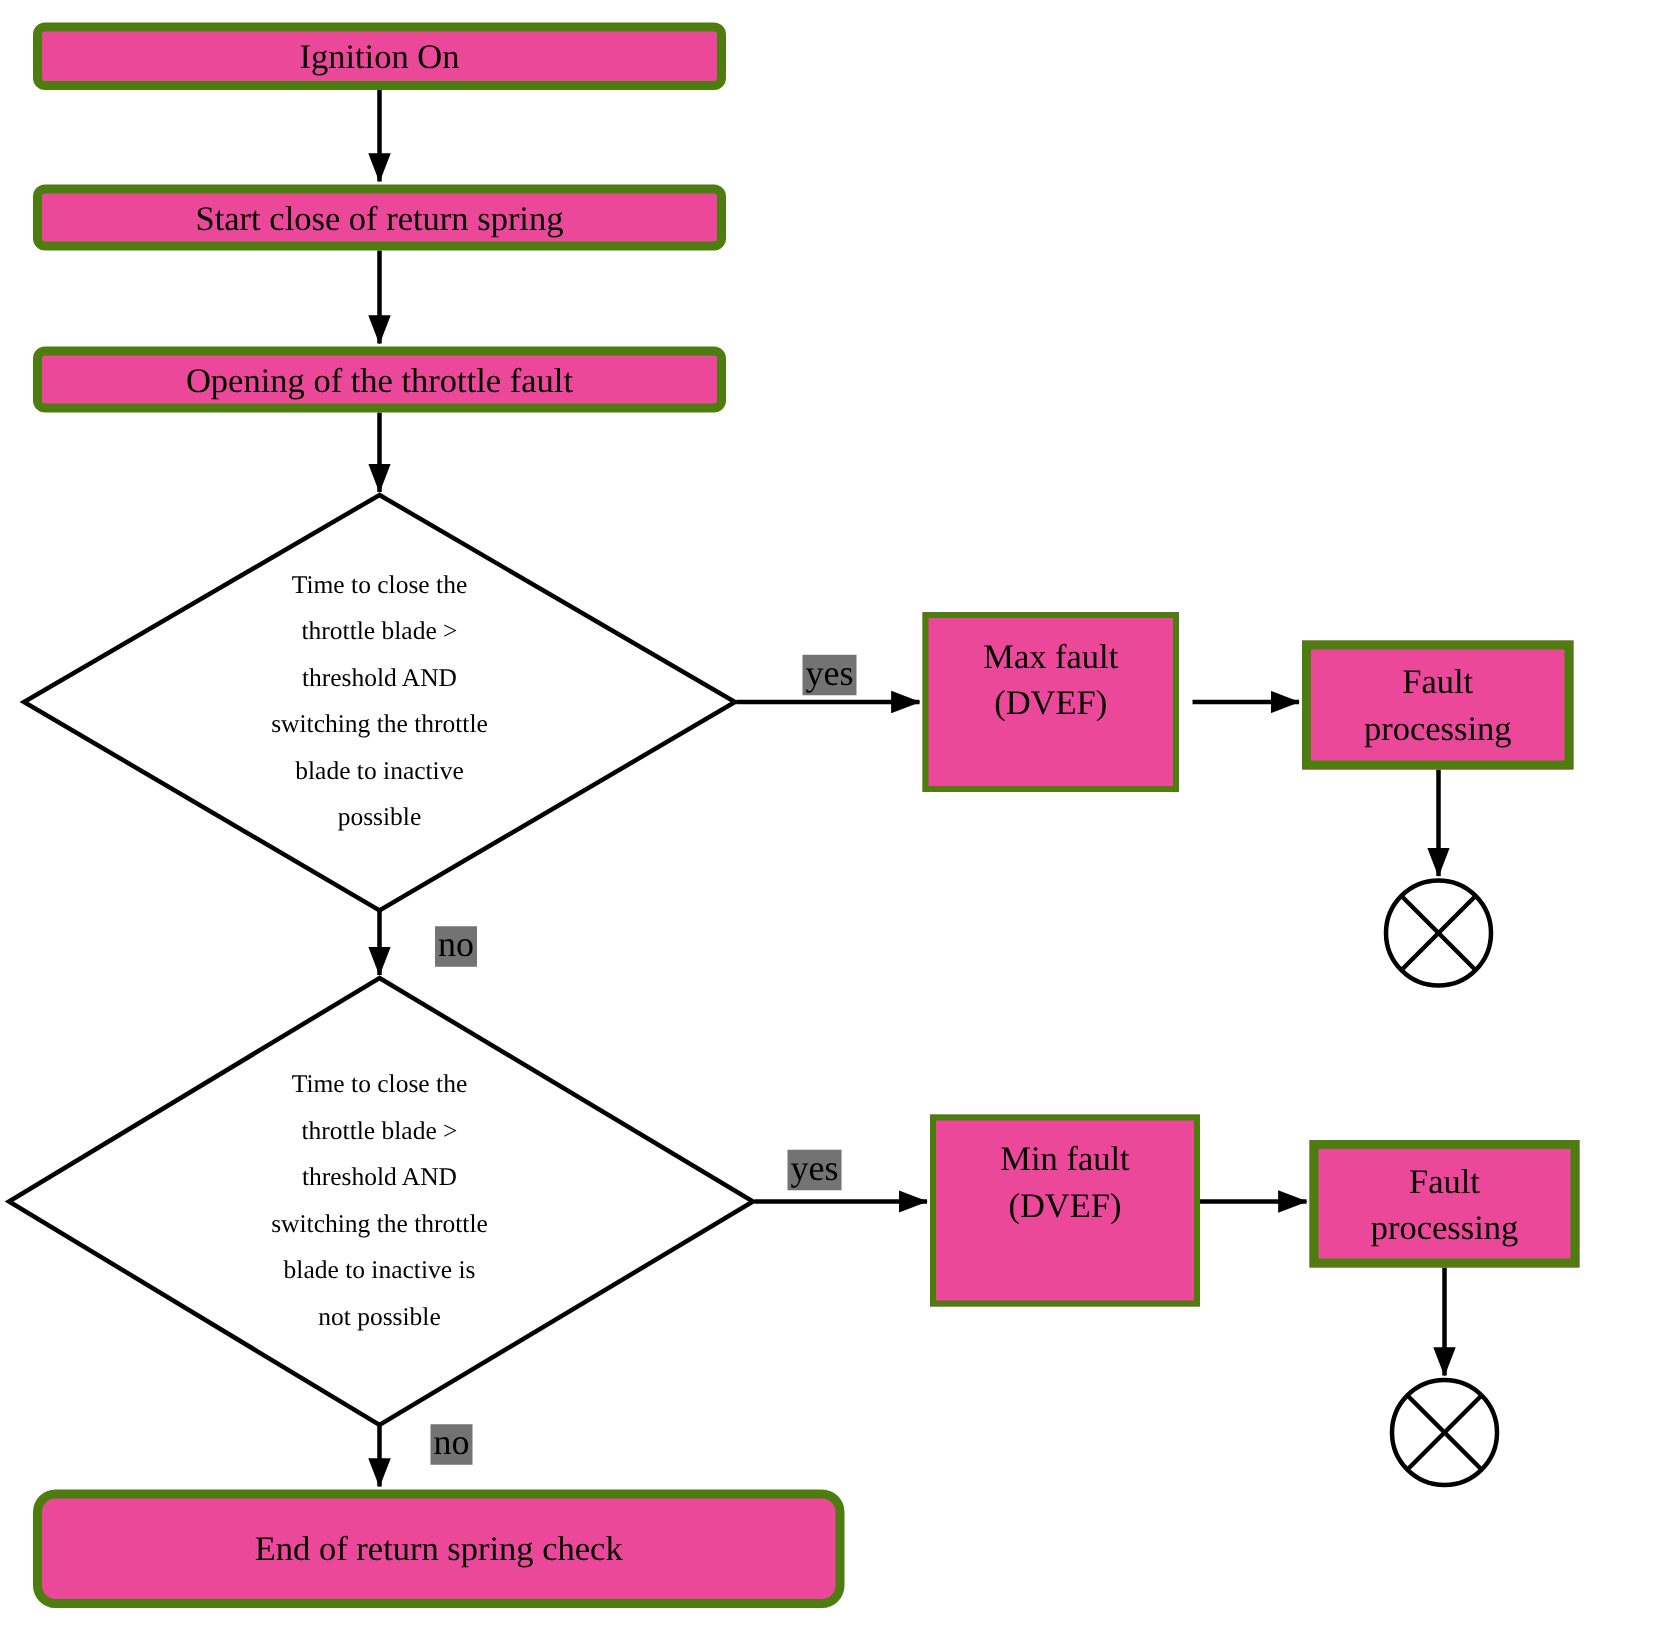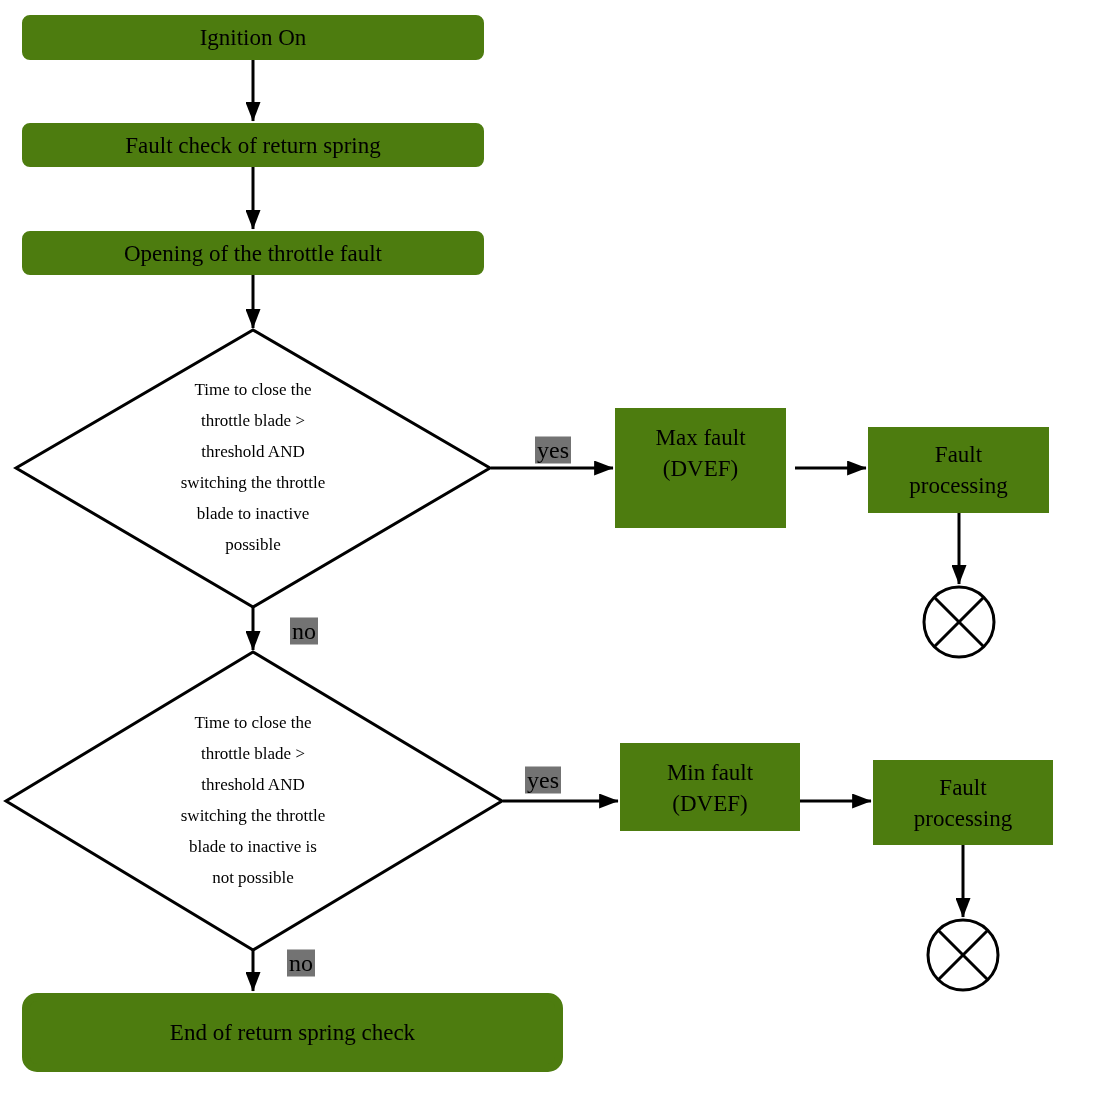--- a/index.html
+++ b/index.html
@@ -3,32 +3,32 @@
 <meta charset="utf-8">
 <style>
   html, body { margin:0; padding:0; background:#ffffff; }
   #stage {
     position:relative; width:1120px; height:1094px; background:#ffffff;
     font-family:"Liberation Serif", serif; color:#000;
   }
   #wires { position:absolute; left:0; top:0; width:1120px; height:1094px; }
   .box {
     position:absolute; box-sizing:border-box;
-    border:8px solid #4d7c0f; background:#4d7c0f;
+    border:6px solid #4d7c0f; background:#ec4899;
     display:flex; align-items:center; justify-content:center;
     text-align:center; font-size:23px; line-height:31px;
     white-space:pre-line;
   }
   #n-ignition  { left:22px;  top:15px;  width:462px; height:45px;  border-radius:8px; }
   #n-start     { left:22px;  top:123px; width:462px; height:44px;  border-radius:8px; }
   #n-opening   { left:22px;  top:231px; width:462px; height:44px;  border-radius:8px; }
   #n-maxfault  { left:615px; top:408px; width:171px; height:120px; border-width:4px;
                  align-items:flex-start; padding-top:10px; }
   #n-fp1       { left:868px; top:427px; width:181px; height:86px; }
-  #n-minfault  { left:620px; top:743px; width:180px; height:88px; border-width:4px;
+  #n-minfault  { left:620px; top:743px; width:180px; height:128px; border-width:4px;
                  align-items:flex-start; padding-top:10px; }
   #n-fp2       { left:873px; top:760px; width:180px; height:85px; }
   #n-end       { left:22px;  top:993px; width:541px; height:79px;  border-radius:15px; }
   .dtext {
     position:absolute; text-align:center; font-size:17px; line-height:31px;
     white-space:pre-line;
   }
   #t-d1 { left:123px; top:374px; width:260px; }
   #t-d2 { left:123px; top:707px; width:260px; }
   .elabel {
@@ -77,21 +77,21 @@
       <line x1="934" y1="647" x2="984" y2="597"></line>
     </g>
     <g stroke="#000" stroke-width="3" fill="#ffffff">
       <circle cx="963" cy="955" r="35"></circle>
       <line x1="938" y1="930" x2="988" y2="980"></line>
       <line x1="938" y1="980" x2="988" y2="930"></line>
     </g>
   </svg>
 
   <div id="n-ignition" class="box">Ignition On</div>
-  <div id="n-start" class="box">Fault check of return spring</div>
+  <div id="n-start" class="box">Start close of return spring</div>
   <div id="n-opening" class="box">Opening of the throttle fault</div>
   <div id="n-maxfault" class="box">Max fault
 (DVEF)</div>
   <div id="n-fp1" class="box">Fault
 processing</div>
   <div id="n-minfault" class="box">Min fault
 (DVEF)</div>
   <div id="n-fp2" class="box">Fault
 processing</div>
   <div id="n-end" class="box">End of return spring check</div>

